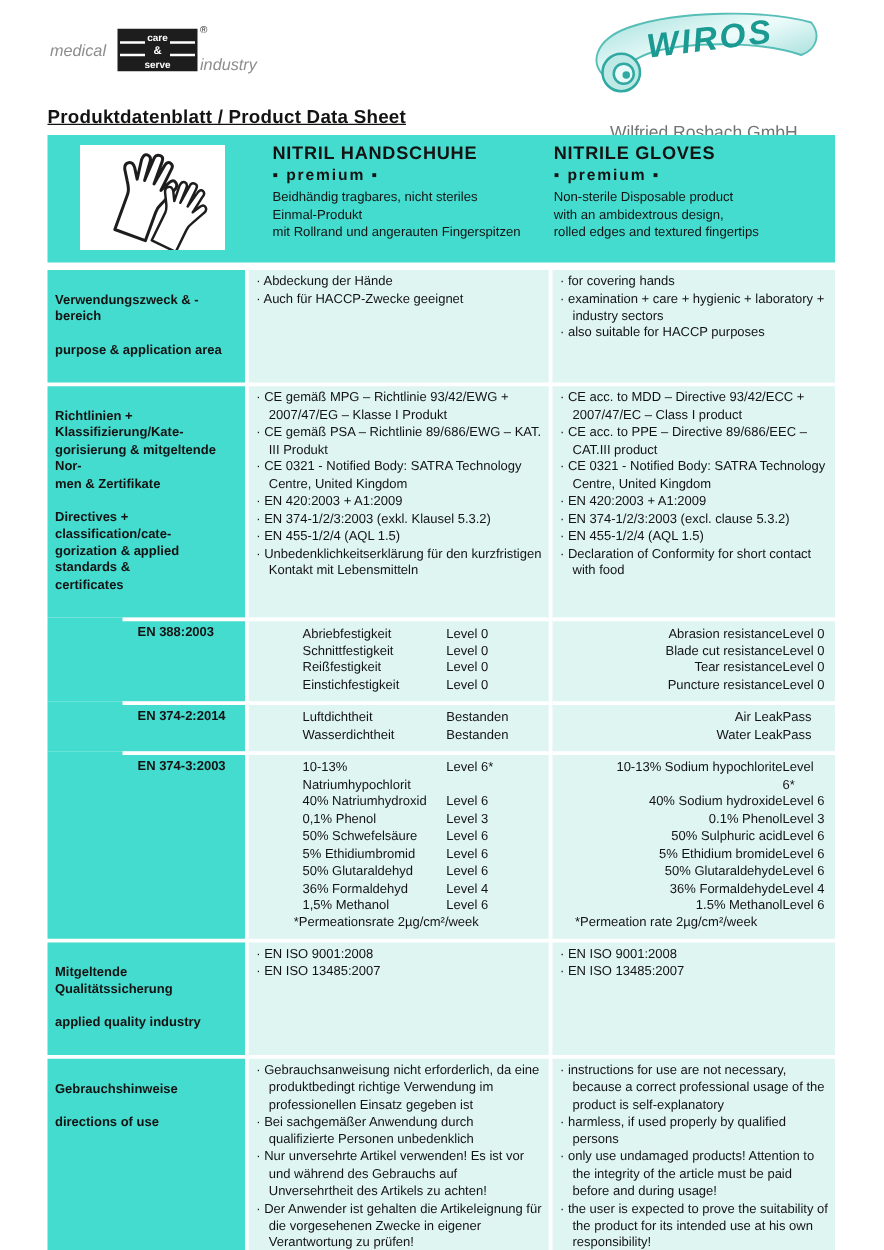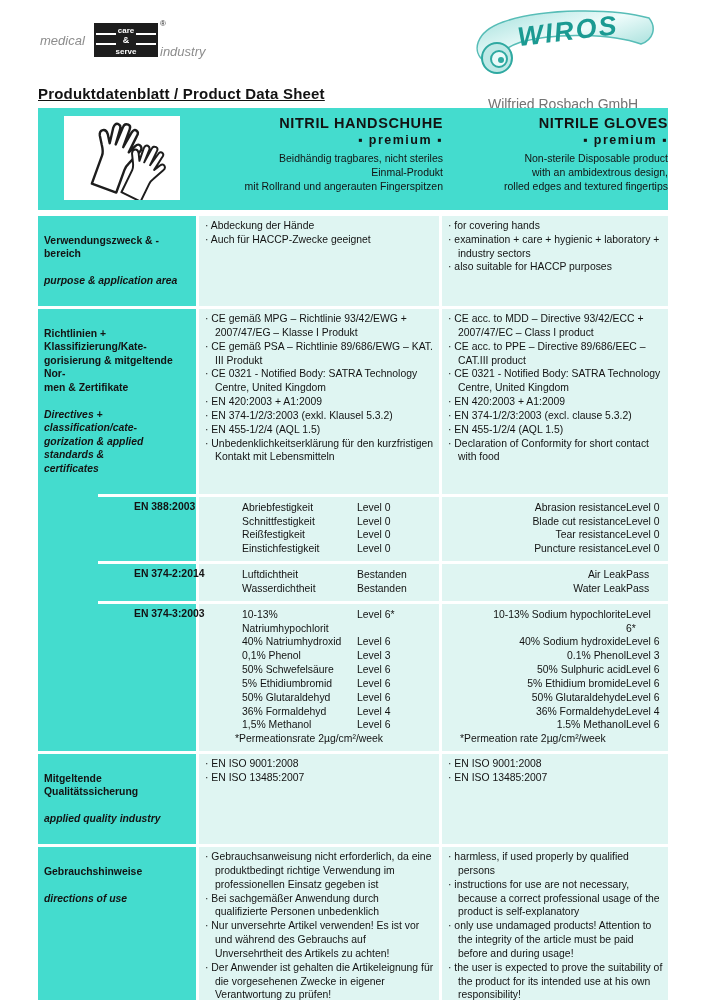--- a/index.html
+++ b/index.html
@@ -18,40 +18,40 @@
   .top-right { display:flex; flex-direction:column; align-items:center; width:210px; }
   .company { font-size:14px; color:#737373; margin-top:2px; white-space:nowrap; }
 
   
   .product-header {
     height:102px; background:var(--teal); position:relative;
     display:flex; margin-bottom:6px;
   }
   .glove-box { position:absolute; left:26px; top:8px; width:116px; height:84px; background:#ffffff; }
   .ph-spacer { width:180px; flex:0 0 auto; }
-  .ph-col { flex:1 1 0; text-align:right; padding-top:7px; }
+  .ph-col { flex:1 1 0; text-align:left; padding-top:7px; }
   .ph-name { font-size:14.5px; font-weight:bold; letter-spacing:.6px; }
   .ph-premium { font-size:12.5px; font-weight:bold; letter-spacing:1.5px; margin-top:2px; }
   .ph-desc { font-size:10.5px; line-height:1.32; margin-top:5px; white-space:pre-line; }
 
   
   :root { --teal:#44dcce; --cell:#dff5f2; }
   .section { display:grid; grid-template-columns:158px 240px 1fr; column-gap:3px; margin-bottom:3px; }
   .section.joined { margin-bottom:0; }
   .cell-label {
     background:var(--teal); padding:4px 4px 5px 6px;
     font-size:10.4px; font-weight:bold; line-height:1.3; white-space:pre-line;
   }
-  .lbl-en { font-style:italic; }
+  .lbl-en { }
   .cell-content {
     background:var(--cell); padding:3px 5px 5px 6px;
     font-size:10.4px; line-height:1.33;
   }
   .sub .cell-content { border-top:3px solid #ffffff; }
-  .sub .cell-label { position:relative; padding-left:96px; padding-top:6px; white-space:nowrap; }
+  .sub .cell-label { position:relative; padding-left:72px; padding-top:6px; white-space:nowrap; }
   .sub .cell-label::before { content:""; position:absolute; left:60px; right:0; top:0; height:3px; background:#ffffff; }
 
   .bullet { padding-left:10px; text-indent:-10px; }
   .bullet::before { content:"\00B7  "; }
 
   .kv { display:flex; }
   .kv .k { flex:0 0 152px; padding-left:37px; }
   .kv .v { flex:1 1 auto; }
   .encol .kv .k { flex:0 0 178px; padding-left:24px;text-align:right; }
   .fn { padding-left:30px; }
@@ -335,20 +335,20 @@
       <div>Gebrauchshinweise</div>
       <div class="lbl-en">directions of use</div>
     </div>
     <div class="cell-content">
       <div class="bullet">Gebrauchsanweisung nicht erforderlich, da eine produktbedingt richtige Verwendung im professionellen Einsatz gegeben ist</div>
       <div class="bullet">Bei sachgemäßer Anwendung durch qualifizierte Personen unbedenklich</div>
       <div class="bullet">Nur unversehrte Artikel verwenden! Es ist vor und während des Gebrauchs auf Unversehrtheit des Artikels zu achten!</div>
       <div class="bullet">Der Anwender ist gehalten die Artikeleignung für die vorgesehenen Zwecke in eigener Verantwortung zu prüfen!</div>
     </div>
     <div class="cell-content">
+      <div class="bullet">instructions for use are not necessary, because a correct professional usage of the product is self-explanatory</div>
       <div class="bullet">harmless, if used properly by qualified persons</div>
-      <div class="bullet">instructions for use are not necessary, because a correct professional usage of the product is self-explanatory</div>
       <div class="bullet">only use undamaged products! Attention to the integrity of the article must be paid before and during usage!</div>
       <div class="bullet">the user is expected to prove the suitability of the product for its intended use at his own responsibility!</div>
     </div>
   </div>
 
 </div>
 
 </body></html>

